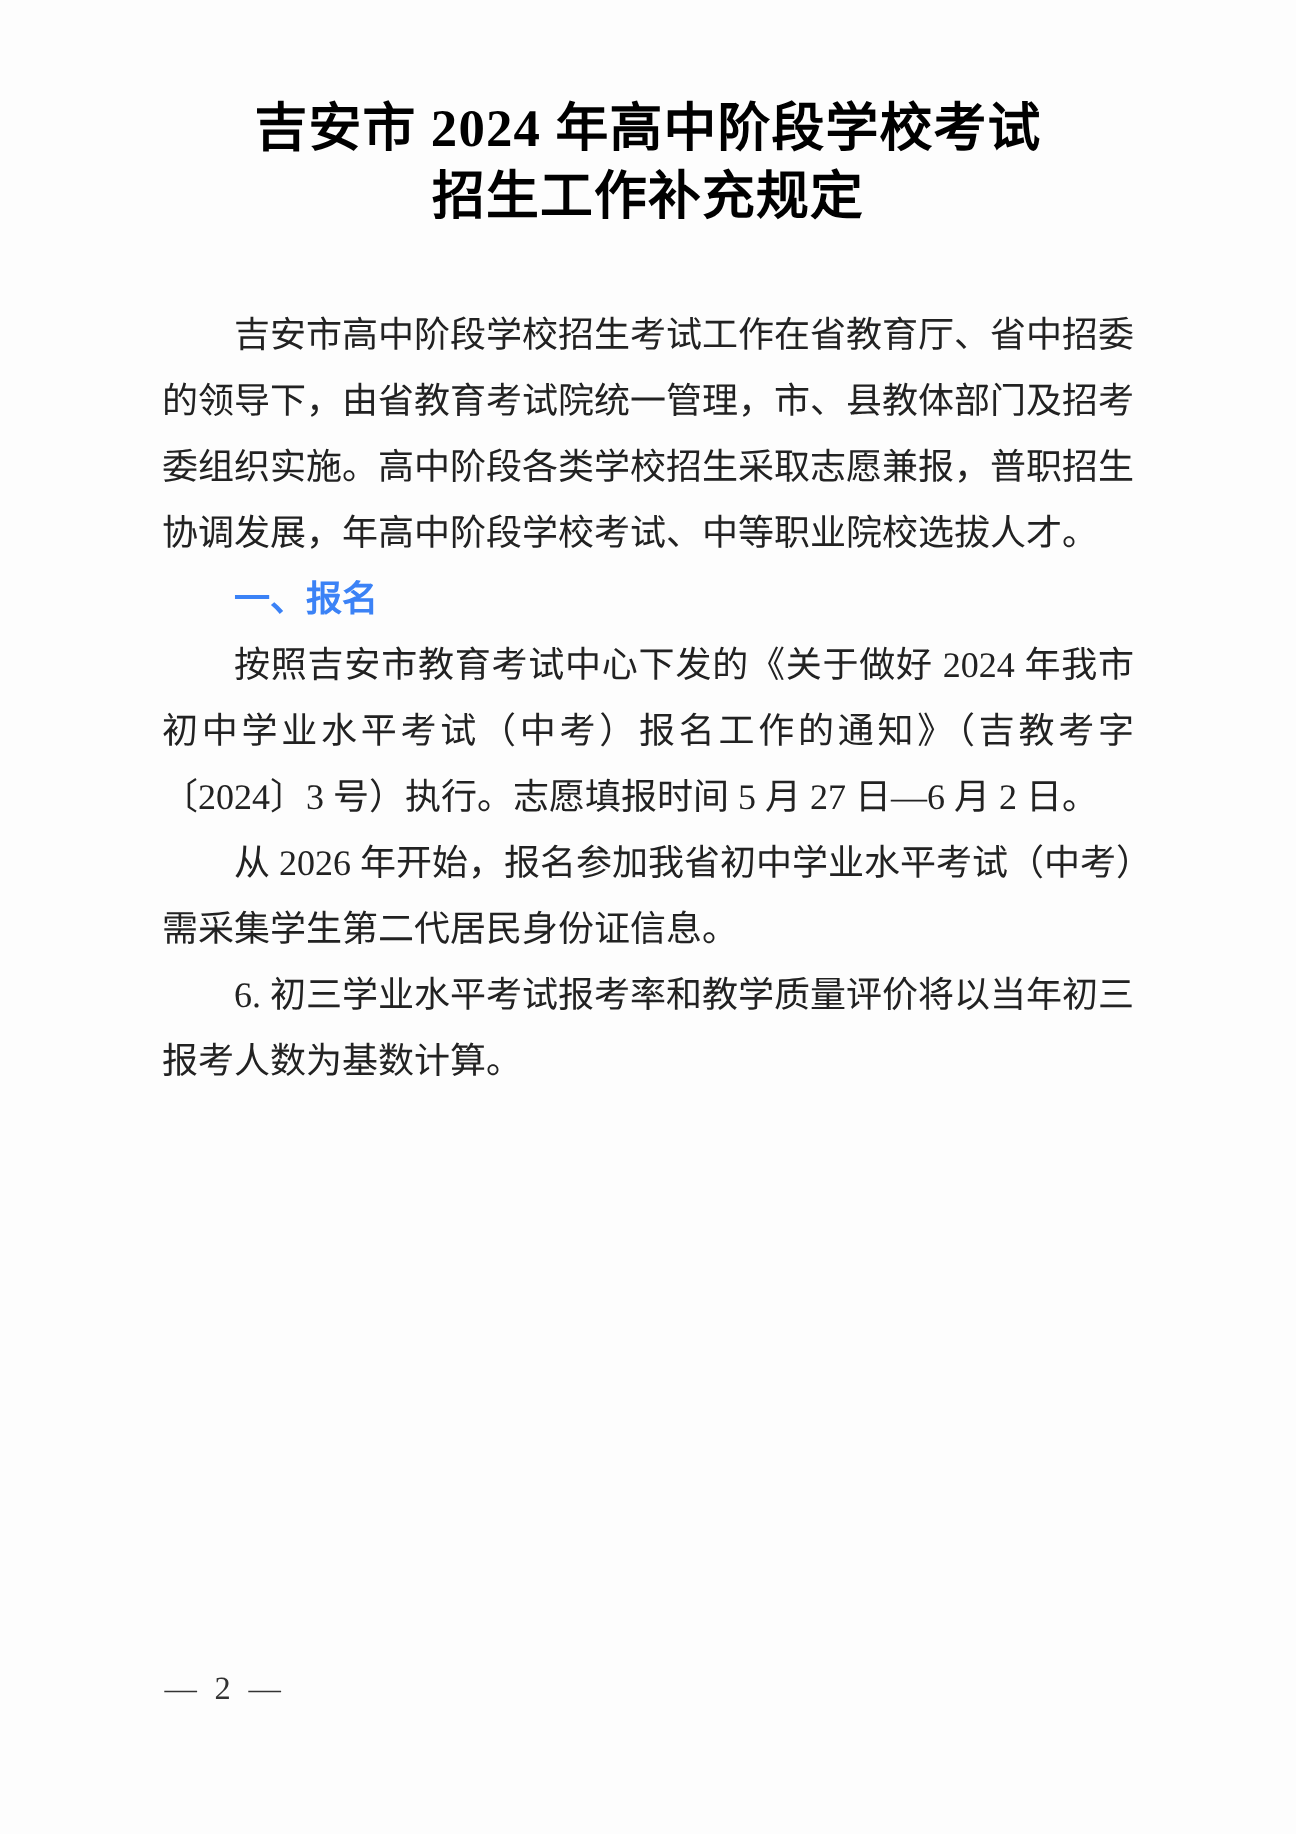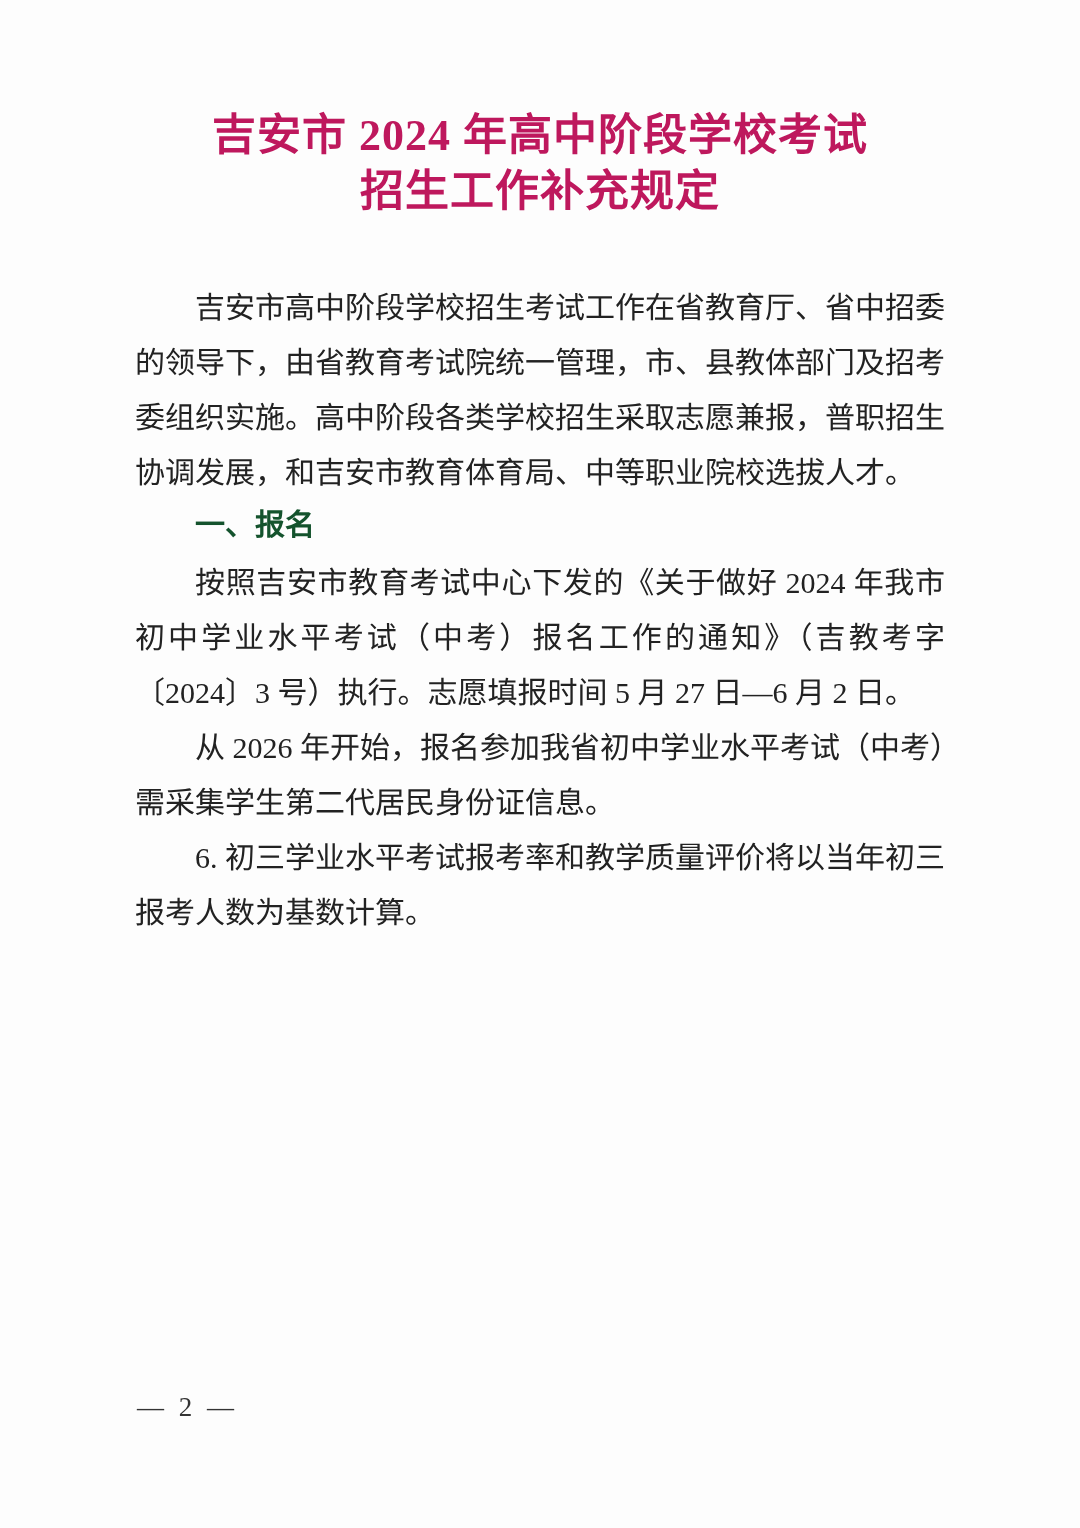--- a/index.html
+++ b/index.html
@@ -13,26 +13,26 @@
     width: 1080px;
     height: 1528px;
     margin: 0 auto;
     background: #fdfdfd;
     color: #1e1e1e;
     font-family: "Liberation Serif", "DejaVu Serif", serif;
     overflow: hidden;
   }
   .doc-title {
     margin: 0;
-    padding-top: 108px;
+    padding-top: 80px;
     text-align: center;
     font-size: 44px;
     line-height: 56px;
     font-weight: bold;
-    color: #be185d;
+    color: #000000;
     letter-spacing: 1px;
   }
   .doc-title .title-line {
     display: block;
   }
   .doc-body {
     margin: 60px 135px 0 135px;
     font-size: 30px;
     line-height: 55px;
     text-align: justify;
@@ -42,22 +42,22 @@
   .para {
     margin: 0;
     text-indent: 2em;
   }
   .section-heading {
     margin: 0;
     font-size: 30px;
     line-height: 55px;
     font-weight: bold;
     text-indent: 2em;
-    font-family: Liberation Mono, monospace;
-    color: #14532d;
+    font-family: Liberation Serif, serif;
+    color: #3b82f6;
     text-align: left;
   }
   .page-footer {
     position: absolute;
     left: 137px;
     top: 1392px;
     font-size: 27px;
     line-height: 30px;
     color: #333333;
     letter-spacing: 4px;
@@ -68,21 +68,21 @@
 <body>
 
 <div class="page">
 
   <h1 class="doc-title">
     <span class="title-line">吉安市 2024 年高中阶段学校考试</span>
     <span class="title-line">招生工作补充规定</span>
   </h1>
 
   <div class="doc-body">
-    <p class="para">吉安市高中阶段学校招生考试工作在省教育厅、省中招委的领导下，由省教育考试院统一管理，市、县教体部门及招考委组织实施。高中阶段各类学校招生采取志愿兼报，普职招生协调发展，和吉安市教育体育局、中等职业院校选拔人才。</p>
+    <p class="para">吉安市高中阶段学校招生考试工作在省教育厅、省中招委的领导下，由省教育考试院统一管理，市、县教体部门及招考委组织实施。高中阶段各类学校招生采取志愿兼报，普职招生协调发展，年高中阶段学校考试、中等职业院校选拔人才。</p>
     <h2 class="section-heading">一、报名</h2>
     <p class="para">按照吉安市教育考试中心下发的《关于做好 2024 年我市初中学业水平考试（中考）报名工作的通知》（吉教考字〔2024〕3 号）执行。志愿填报时间 5 月 27 日—6 月 2 日。</p>
     <p class="para">从 2026 年开始，报名参加我省初中学业水平考试（中考）需采集学生第二代居民身份证信息。</p>
     <p class="para">6. 初三学业水平考试报考率和教学质量评价将以当年初三报考人数为基数计算。</p>
   </div>
 
   <div class="page-footer">
     <span>— 2 —</span>
   </div>
 

